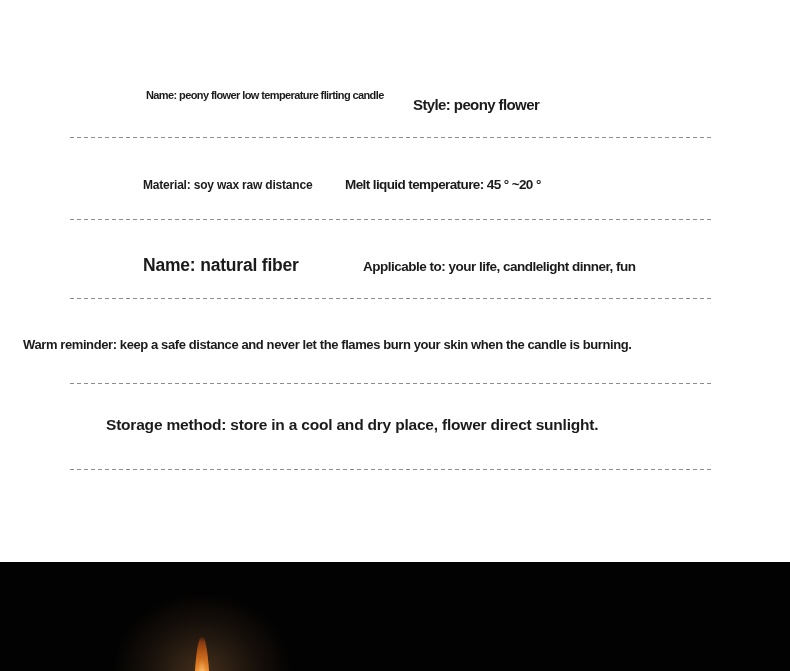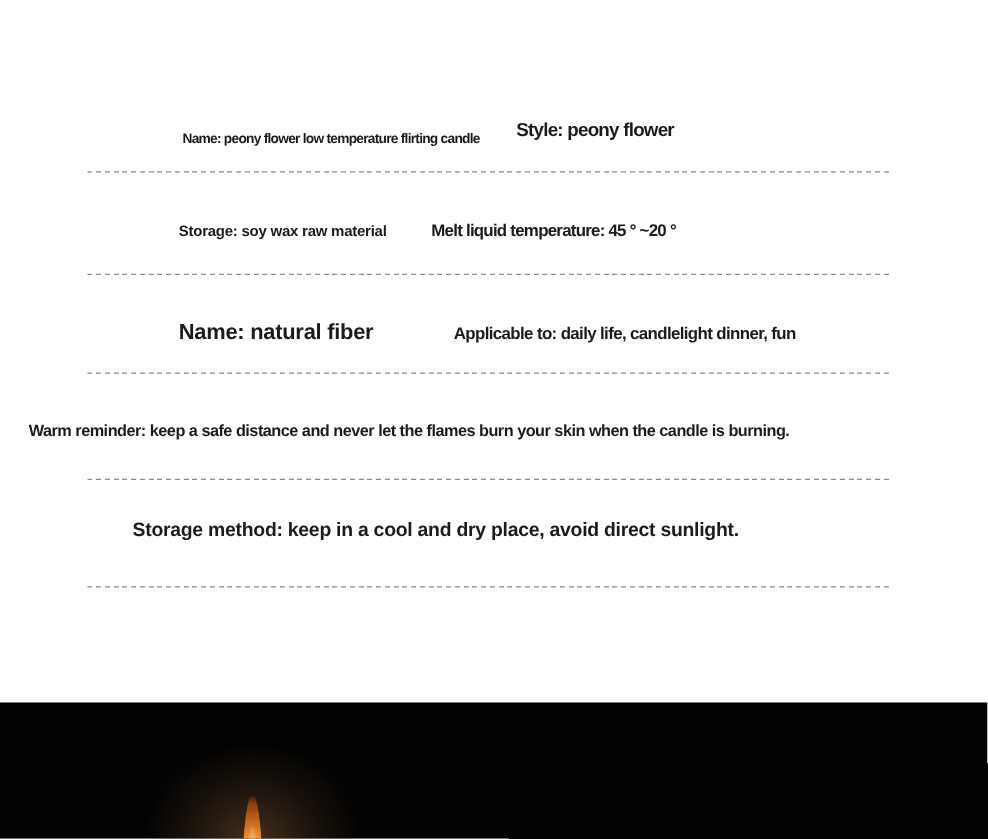--- a/index.html
+++ b/index.html
@@ -8,21 +8,21 @@
     width:790px; height:671px;
     position:relative; overflow:hidden;
     font-family:"Liberation Sans", sans-serif;
   }
   .page { position:absolute; left:0; top:0; width:790px; height:671px; background:#ffffff; }
 
   .txt {
     position:absolute; display:inline-block; white-space:nowrap;
     font-weight:700; color:var(--text,#1b1b1b); line-height:1;
   }
-  .r1l { left:146px; top:106px;  font-size:11px;   letter-spacing:-0.6px; }
+  .r1l { left:146px; top:90px;  font-size:11px;   letter-spacing:-0.6px; }
   .r1r { left:413px; top:97px;  font-size:15px;   letter-spacing:-0.6px; }
   .r2l { left:143px; top:179px; font-size:12px;   letter-spacing:-0.2px; }
   .r2r { left:345px; top:178px; font-size:13.5px; letter-spacing:-0.6px; }
   .r3l { left:143px; top:257px; font-size:17.5px; letter-spacing:-0.2px; }
   .r3r { left:363px; top:260px; font-size:13.5px; letter-spacing:-0.5px; }
   .r4  { left:23px;  top:338px; font-size:13px; letter-spacing:-0.4px; }
   .r5  { left:106px; top:417px; font-size:15.5px; letter-spacing:-0.2px; }
 
   .divider {
     position:absolute; left:70px; width:643px; height:1px;
@@ -62,32 +62,32 @@
 </head>
 <body>
 
 <div class="page">
 
   <section>
     <span class="txt r1l">Name: peony flower low temperature flirting candle</span>
     <span class="txt r1r">Style: peony flower</span>
     <div class="divider d1"></div>
 
-    <span class="txt r2l">Storage: soy wax raw material</span>
+    <span class="txt r2l">Material: soy wax raw distance</span>
     <span class="txt r2r">Melt liquid temperature: 45 ° ~20 °</span>
     <div class="divider d2"></div>
 
     <span class="txt r3l">Name: natural fiber</span>
-    <span class="txt r3r">Applicable to: daily life, candlelight dinner, fun</span>
+    <span class="txt r3r">Applicable to: your life, candlelight dinner, fun</span>
     <div class="divider d3"></div>
 
     <span class="txt r4">Warm reminder: keep a safe distance and never let the flames burn your skin when the candle is burning.</span>
     <div class="divider d4"></div>
 
-    <span class="txt r5">Storage method: keep in a cool and dry place, avoid direct sunlight.</span>
+    <span class="txt r5">Storage method: store in a cool and dry place, flower direct sunlight.</span>
     <div class="divider d5"></div>
   </section>
 
   <figure class="photo">
     <div class="glow"></div>
     <div class="flame">
       <div class="flame-core"></div>
     </div>
   </figure>
 

